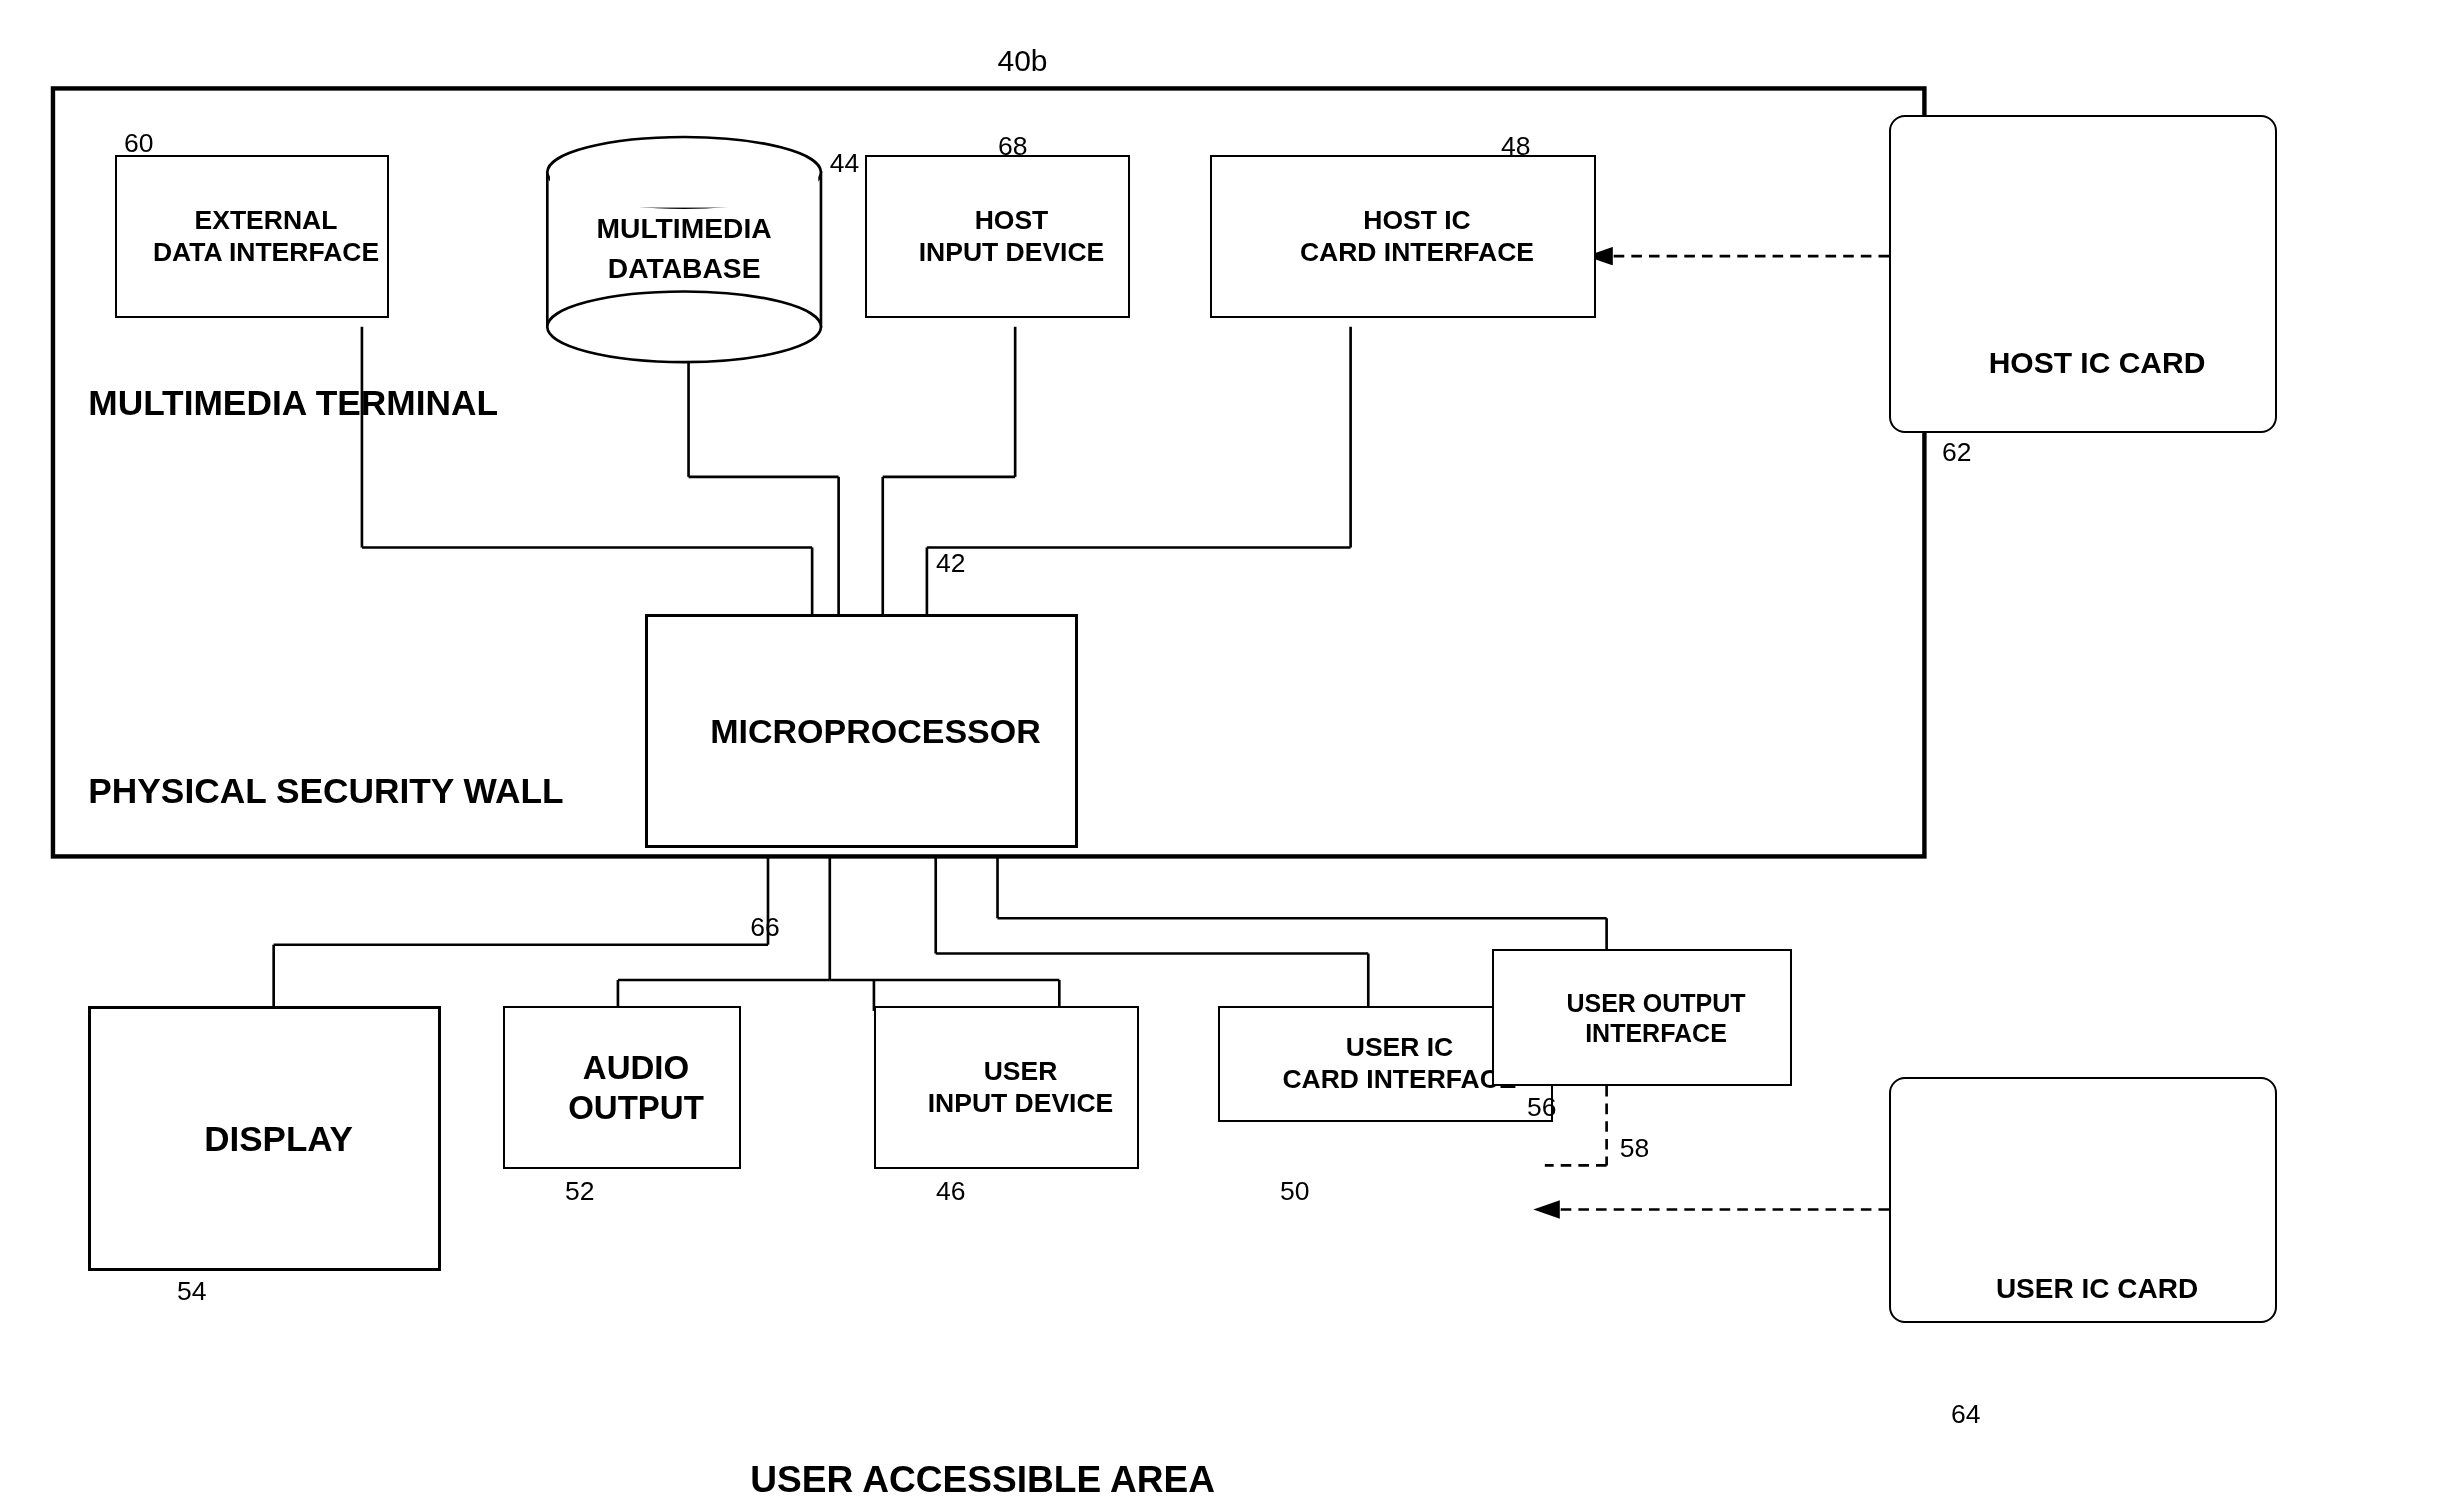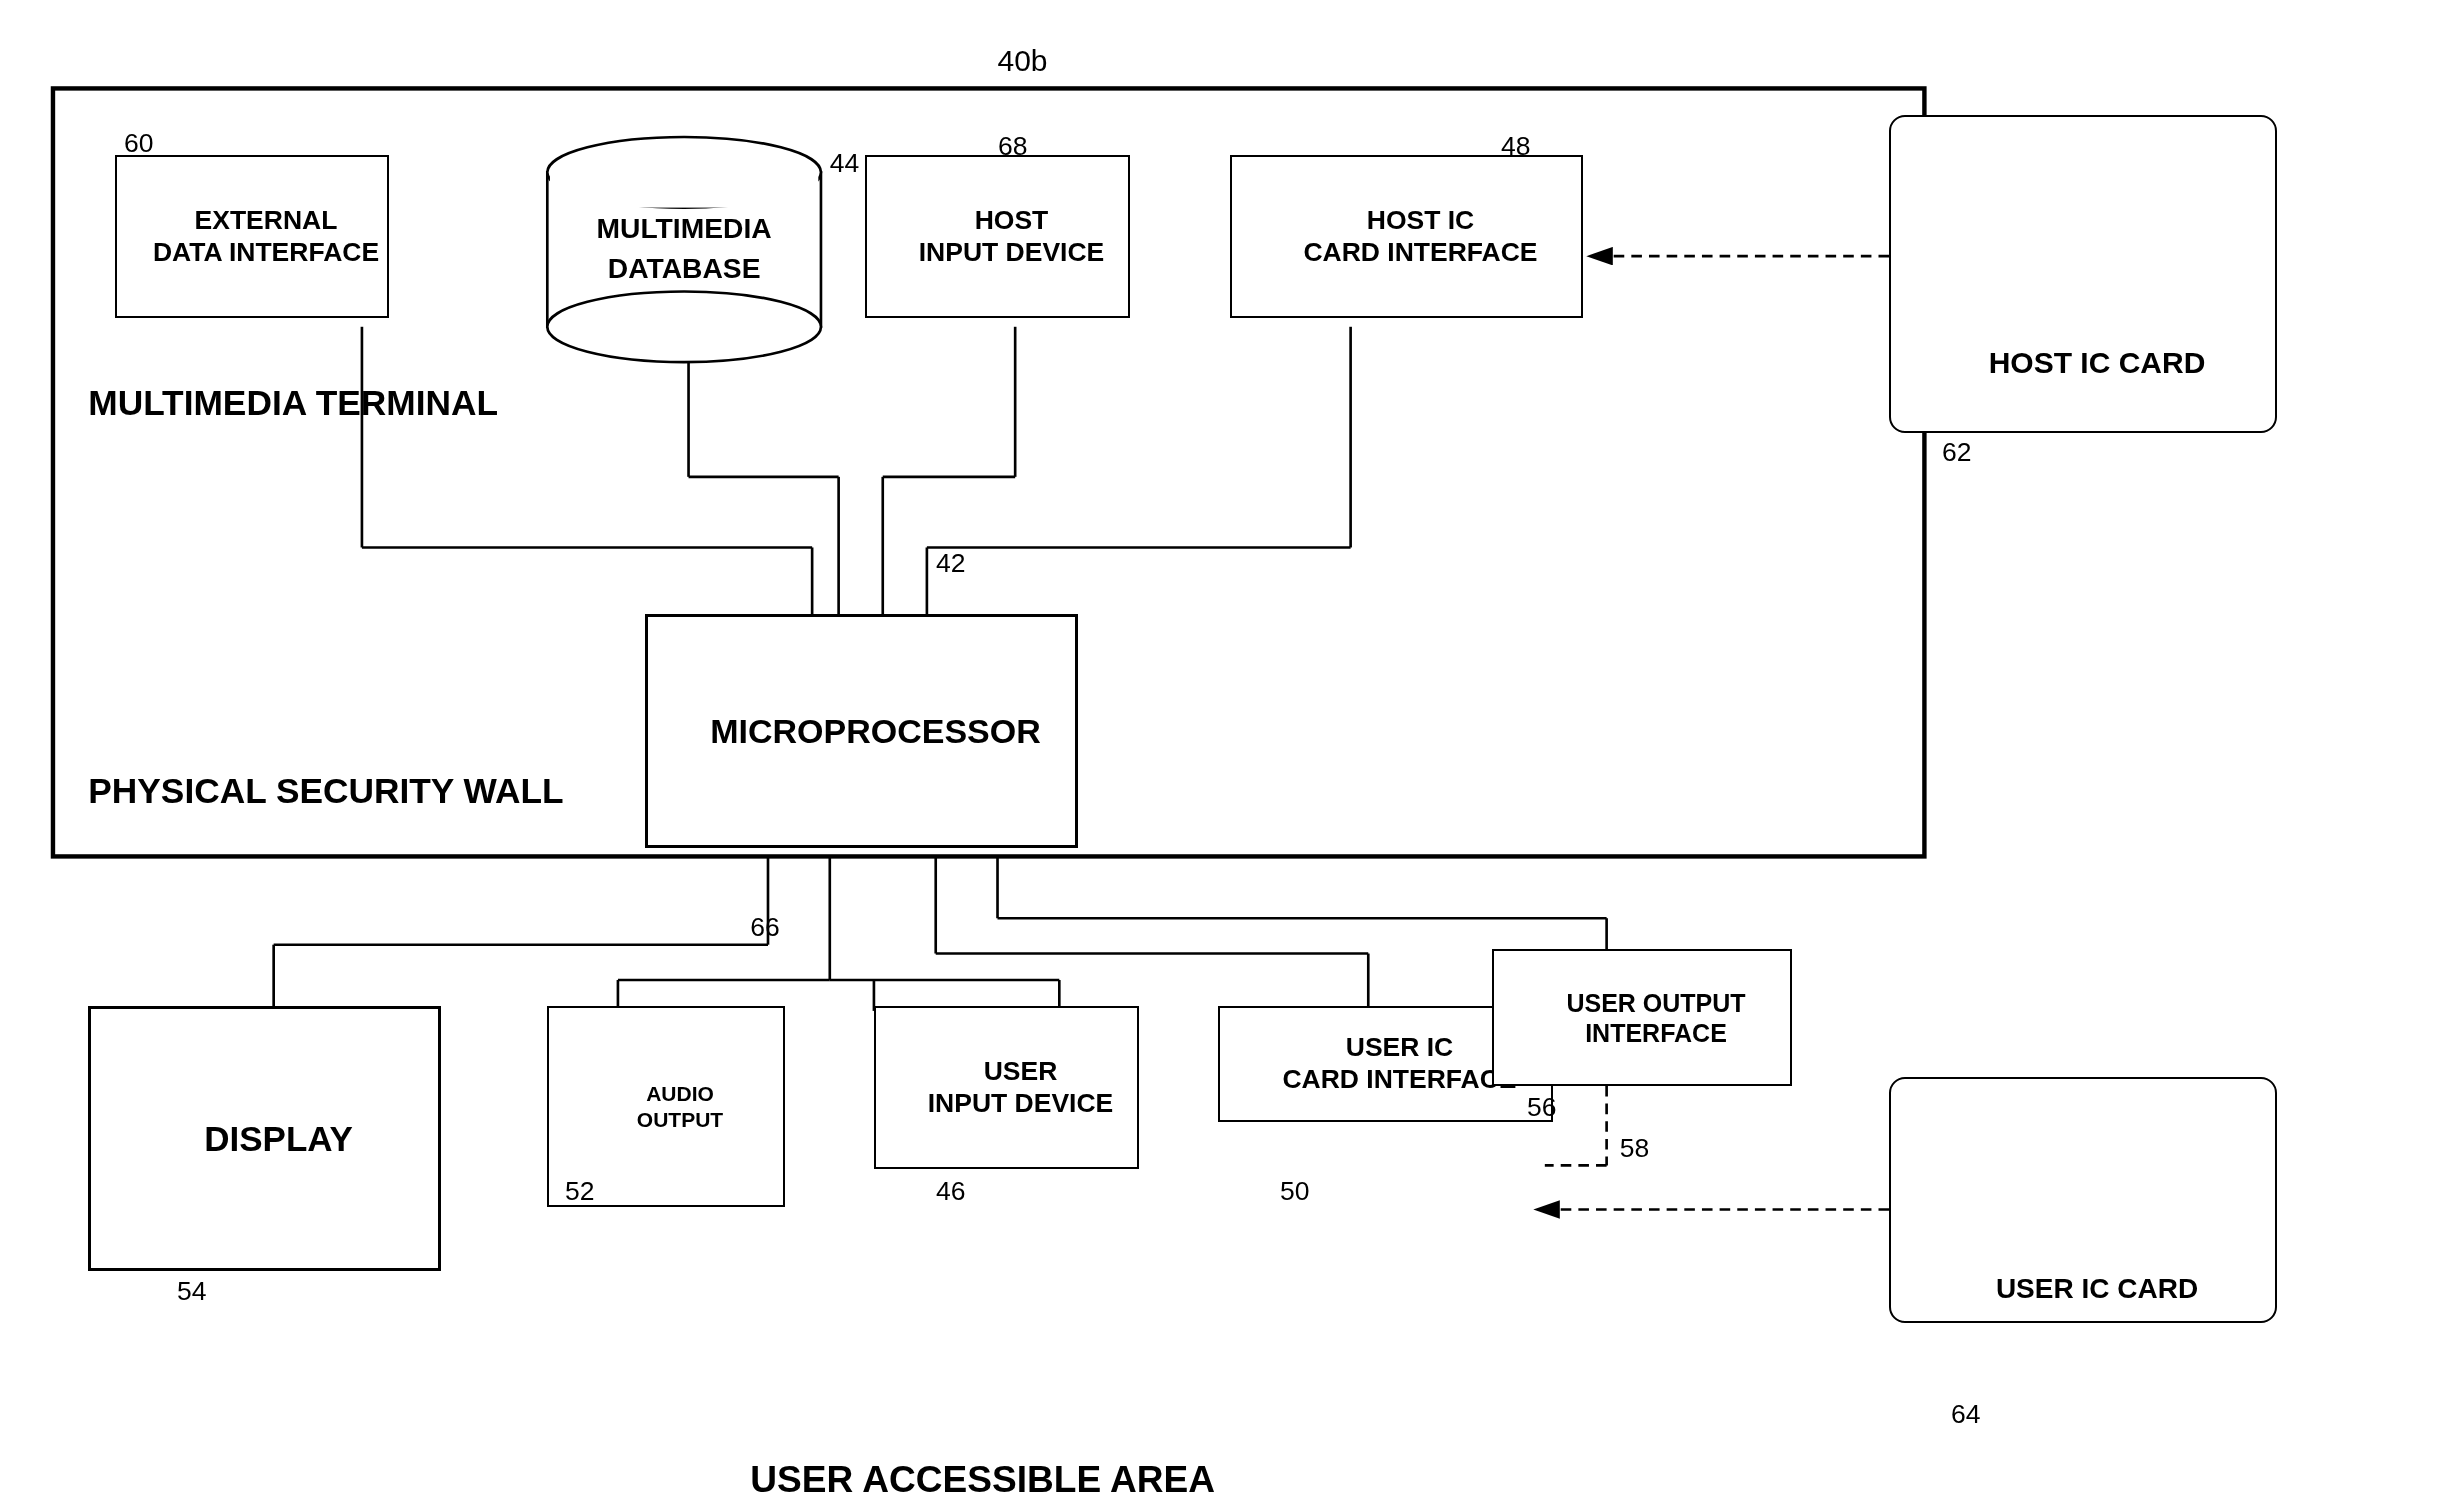--- a/index.html
+++ b/index.html
@@ -156,21 +156,21 @@
 DATA INTERFACE</span>
   </div>
   <span class="ref-num" style="left:124px; top:128px;">60</span>
 
   <div class="box" style="left:865px; top:155px; width:265px; height:163px; font-size:26.5px;">
     <span style="white-space:pre-line;">HOST
 INPUT DEVICE</span>
   </div>
   <span class="ref-num" style="left:998px; top:131px;">68</span>
 
-  <div class="box" style="left:1210px; top:155px; width:353px; height:163px; font-size:26.5px;margin-left:20px;">
+  <div class="box" style="left:1210px; top:155px; width:386px; height:163px; font-size:26.5px;">
     <span style="white-space:pre-line;">HOST IC
 CARD INTERFACE</span>
   </div>
   <span class="ref-num" style="left:1501px; top:131px;">48</span>
 
   <div class="box" style="left:1889px; top:115px; width:388px; height:318px; border-radius:16px; flex-direction:column; font-size:30px;">
 
     <div style="height:177px;"></div>
     <span>HOST IC CARD</span>
   </div>
@@ -179,21 +179,21 @@
   <div class="box" style="left:645px; top:614px; width:433px; height:234px; font-size:34px; border-width:3.5px;">
     <span>MICROPROCESSOR</span>
   </div>
   <span class="ref-num" style="left:936px; top:548px;">42</span>
 
   <div class="box" style="left:88px; top:1006px; width:353px; height:265px; font-size:35px; border-width:3.5px;">
     <span>DISPLAY</span>
   </div>
   <span class="ref-num" style="left:177px; top:1276px;">54</span>
 
-  <div class="box" style="left:503px; top:1006px; width:238px; height:201px; font-size:21px;margin-left:44px;">
+  <div class="box" style="left:503px; top:1006px; width:238px; height:163px; font-size:33px;">
     <span style="white-space:pre-line;">AUDIO
 OUTPUT</span>
   </div>
   <span class="ref-num" style="left:565px; top:1176px;">52</span>
 
   <div class="box" style="left:874px; top:1006px; width:265px; height:163px; font-size:26.5px;">
     <span style="white-space:pre-line;">USER
 INPUT DEVICE</span>
   </div>
   <span class="ref-num" style="left:936px; top:1176px;">46</span>

